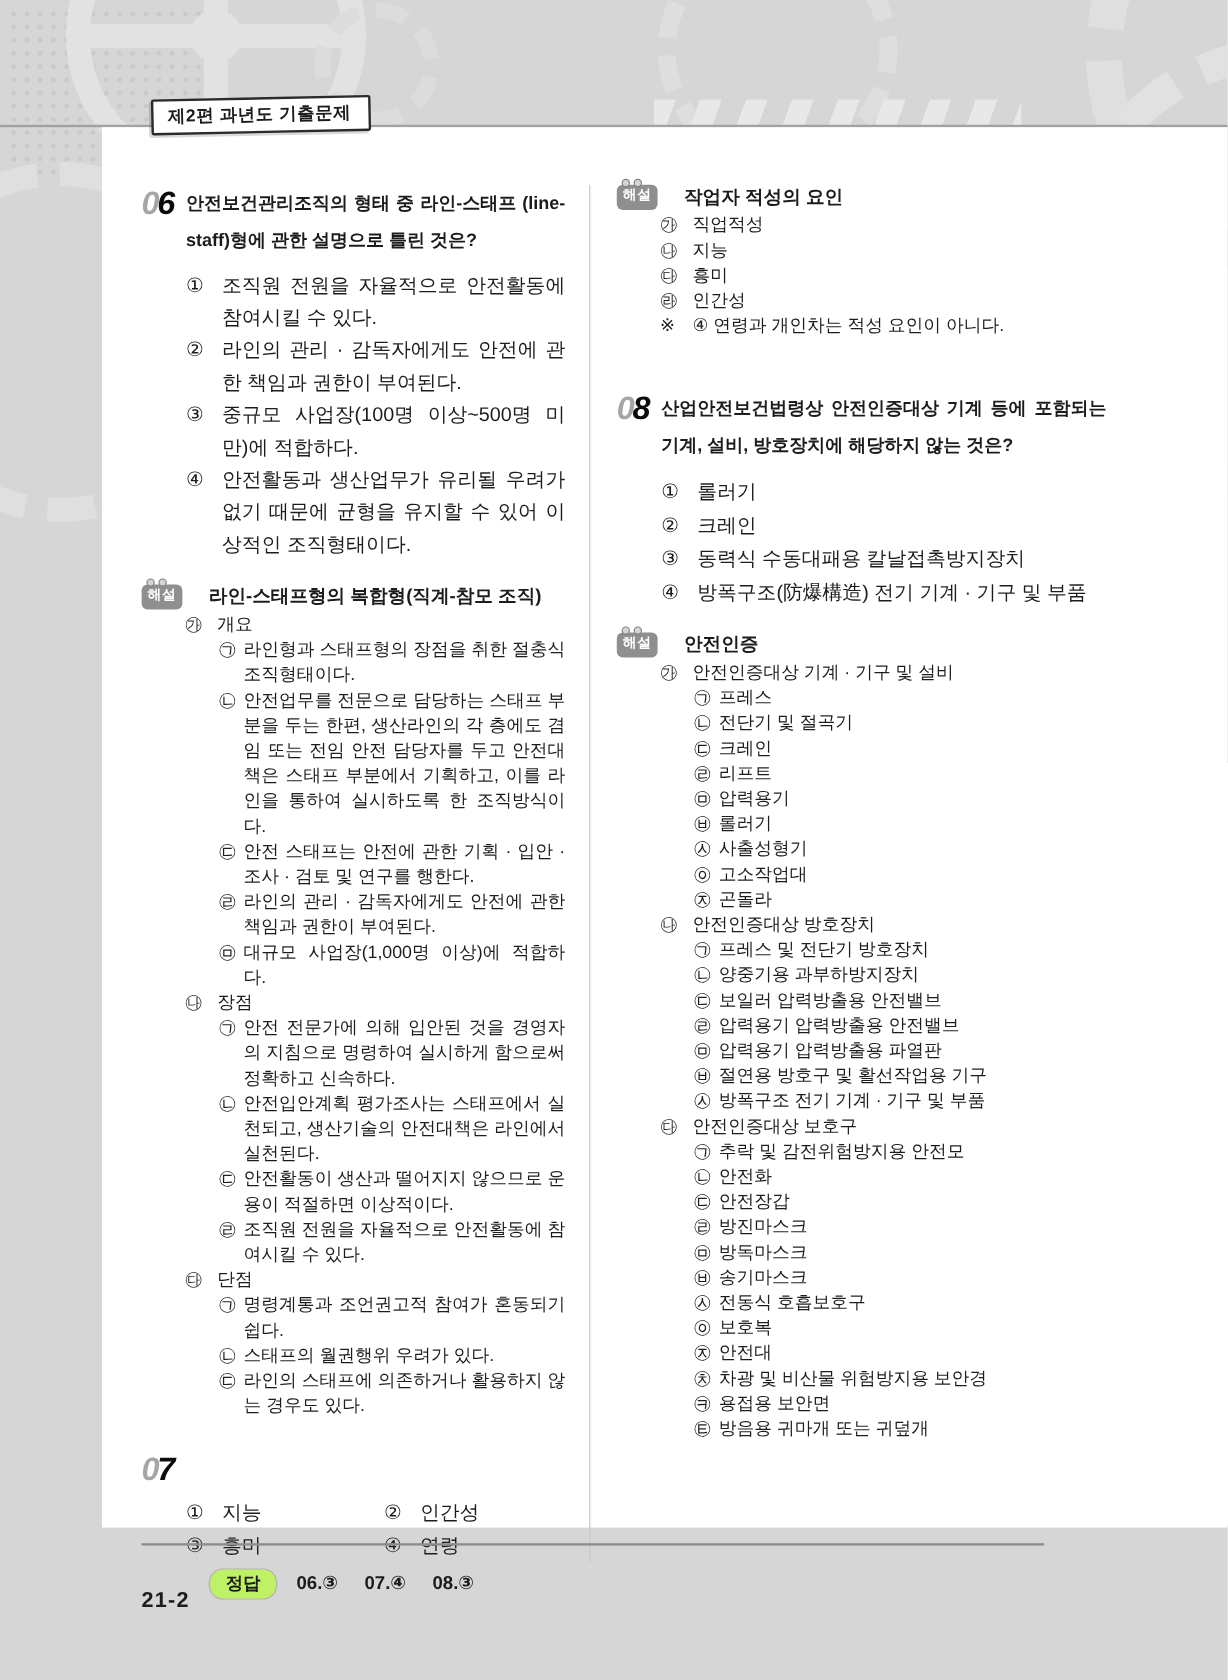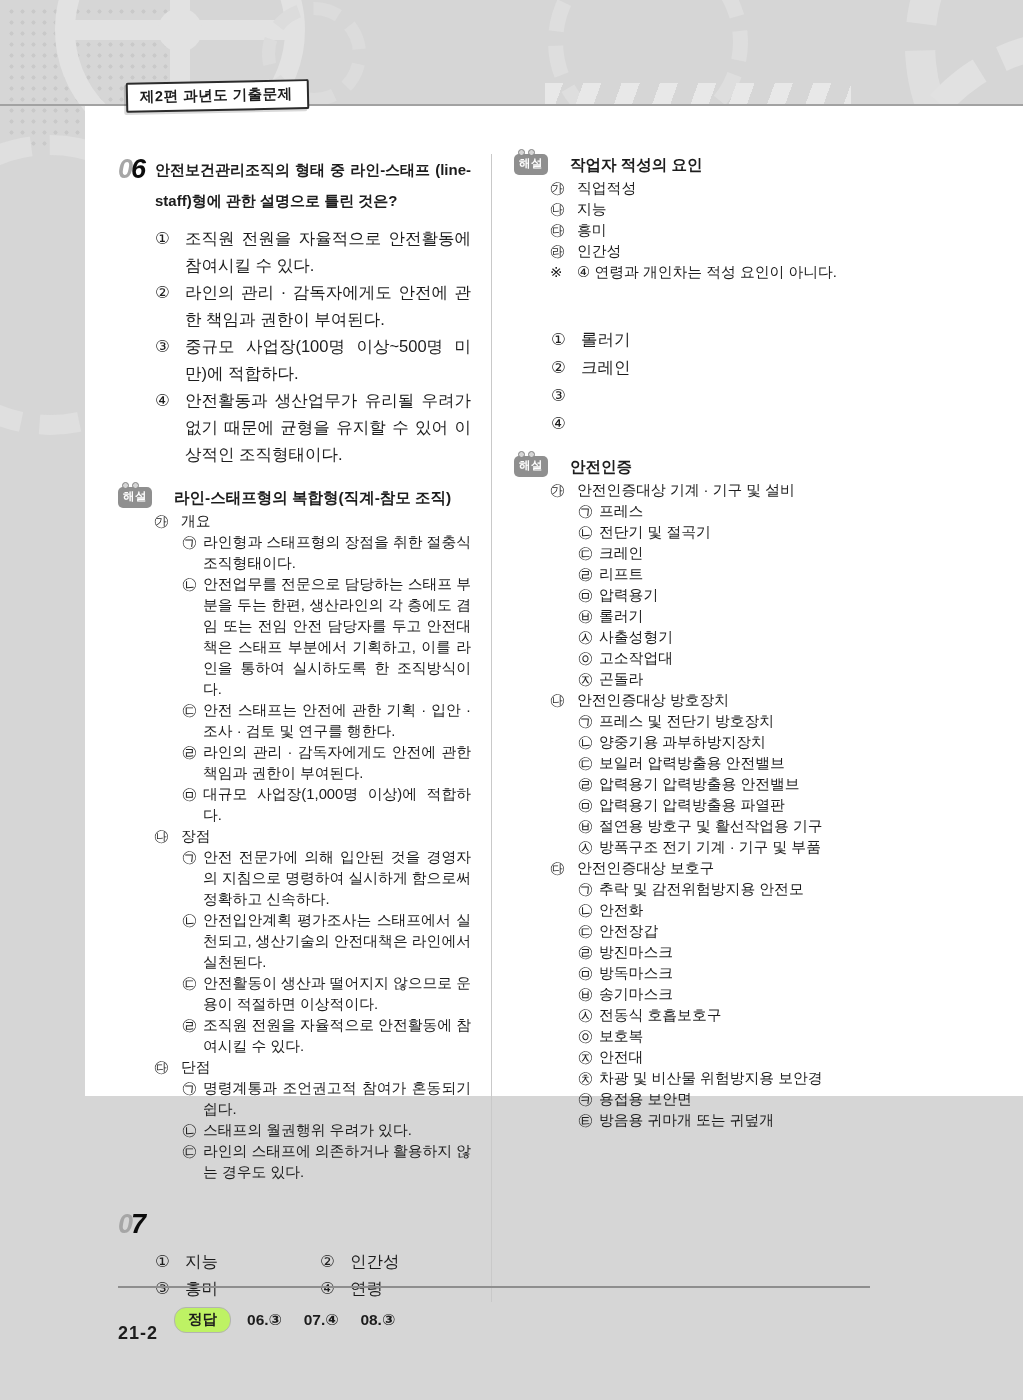--- a/index.html
+++ b/index.html
@@ -36,21 +36,21 @@
   #tab {
     position:absolute; left:126px; top:81px; z-index:3;
     background:#fff; border:2px solid #2b2b2b; border-radius:2px;
     padding:3px 14px 4px 12px; transform:rotate(-1.2deg);
     font-size:14.5px; font-weight:bold; letter-spacing:0.5px;
     box-shadow:-2px 2px 0 rgba(0,0,0,0.15);
   }
 
   
   #panel {
-    position:absolute; left:85px; top:106px; width:938px; height:990px;
+    position:absolute; left:85px; top:106px; width:938px; height:1167px;
     background:#fff; z-index:2;
   }
   #cols { display:flex; align-items:stretch; padding:48px 0 0 33px; }
   .col-left  { flex:none; width:353px; padding-right:14px; }
   .col-right { flex:none; width:408px; border-left:1.5px solid #c9c9c9; margin-left:6px; padding-left:22px; }
 
   
   .q-head { display:flex; align-items:flex-start; }
   .qnum { flex:none; width:37px; font-size:27px; font-weight:900; font-style:italic; line-height:30px; letter-spacing:-2px; }
   .qnum .g { color:#a6a6a6; font-style:inherit; } .qnum .b { color:#0c0c0c; font-style:inherit; }
@@ -263,34 +263,40 @@
             <span class="m">㉱</span>
             <span class="t">인간성</span>
           </div>
         <div class="sec-head note">
             <span class="m">※</span>
             <span class="t">④ 연령과 개인차는 적성 요인이 아니다.</span>
           </div>
       </div>
 
       <section class="gap-q08">
+        <div class="q-head">
+          <span class="qnum"><i class="g">0</i><i class="b">8</i></span>
+          <p class="q-title">산업안전보건법령상 안전인증대상 기계 등에 포함되는 기계, 설비, 방호장치에 해당하지 않는 것은?</p>
+        </div>
         <div class="opts opt8">
           <div class="opt">
               <span class="m">①</span>
               <span class="t">롤러기</span>
             </div>
           <div class="opt">
               <span class="m">②</span>
               <span class="t">크레인</span>
             </div>
           <div class="opt">
               <span class="m">③</span>
+              <span class="t">동력식 수동대패용 칼날접촉방지장치</span>
             </div>
           <div class="opt">
               <span class="m">④</span>
+              <span class="t">방폭구조(防爆構造) 전기 기계 · 기구 및 부품</span>
             </div>
         </div>
 
         <div class="expl">
           <div class="expl-head">
             <span class="badge">해설</span>
             <span class="expl-title">안전인증</span>
           </div>
           <div class="sec">
             <div class="sec-head">

